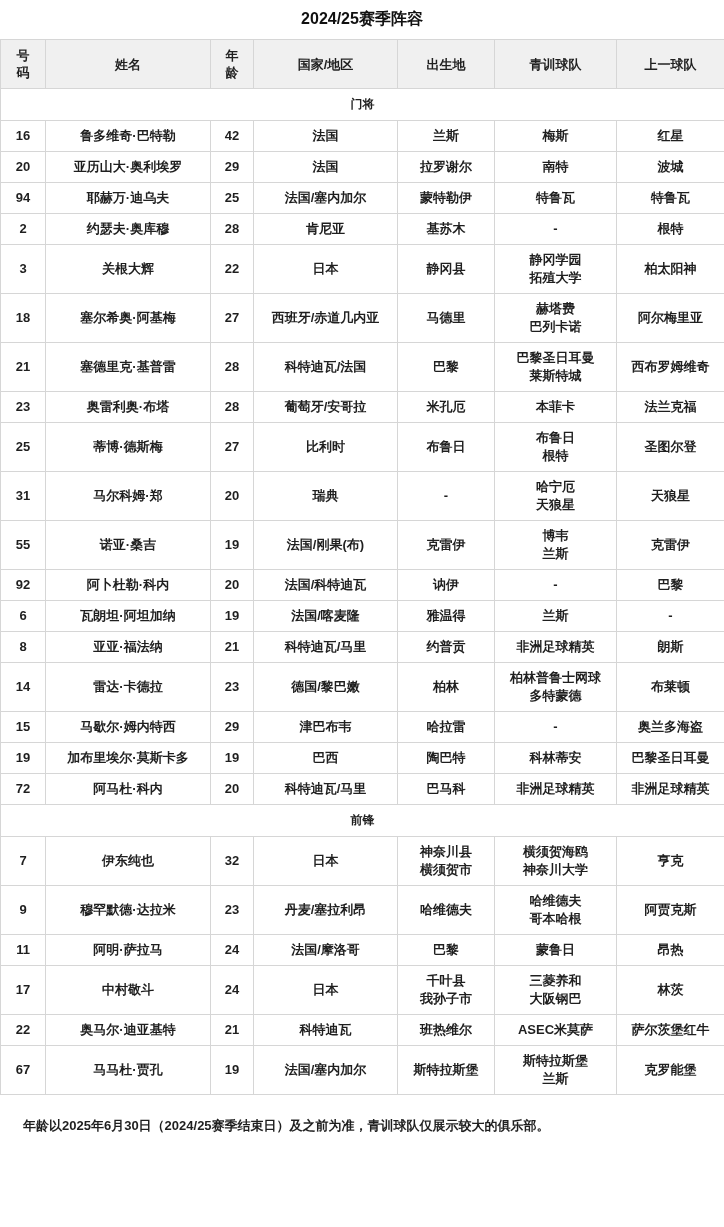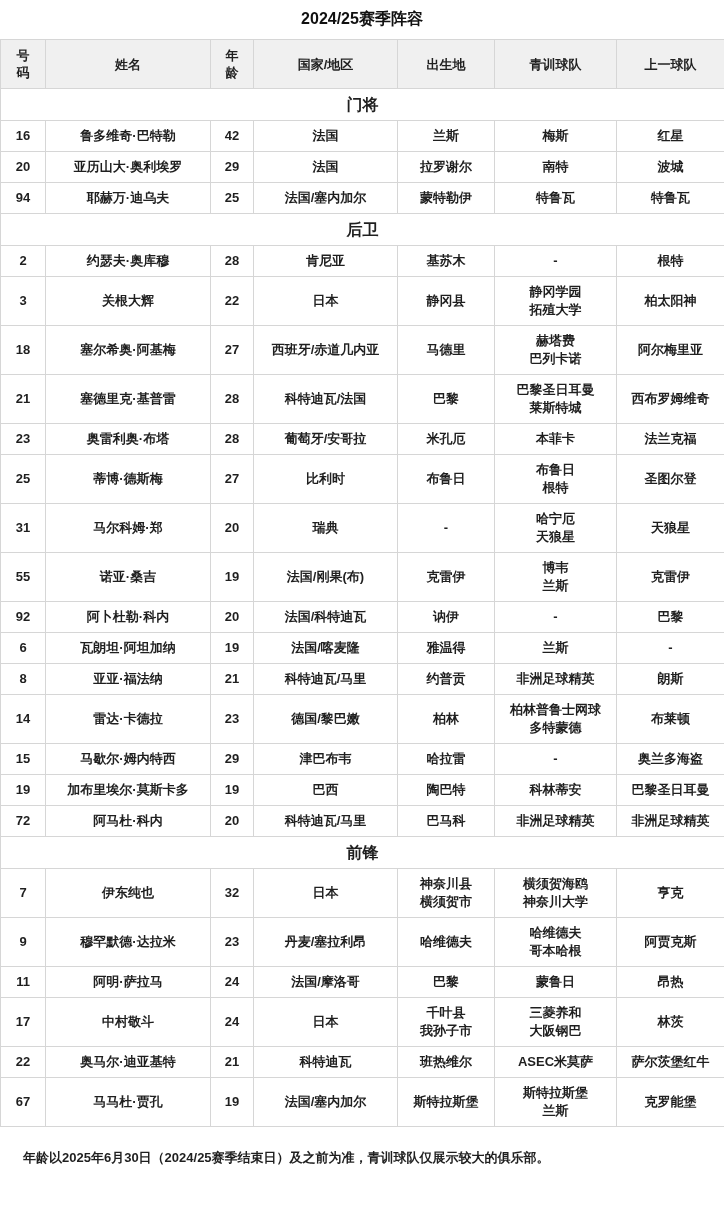--- a/index.html
+++ b/index.html
@@ -46,21 +46,21 @@
     padding: 7px 10px;
     color: #1f1f1f;
   }
   table.squad td {
     font-size: 13px;
     line-height: 18px;
     padding: 6px 2px;
     background: #ffffff;
   }
   tr.section-row td {
-    font-size: 16px;
+    font-size: 12px;
     line-height: 17px;
     padding: 7px 20px;
     background: #ffffff;
   }
   td .line {
     line-height: 18px;
   }
   .footnote {
     margin: 22px 12px 0 23px;
     font-size: 13px;
@@ -120,23 +120,20 @@
         </tr>
         <tr>
           <td>94</td>
           <td>耶赫万·迪乌夫</td>
           <td>25</td>
           <td>法国/塞内加尔</td>
           <td>蒙特勒伊</td>
           <td>特鲁瓦</td>
           <td>特鲁瓦</td>
         </tr>
-        <tr class="section-row">
-          <td colspan="7">后卫</td>
-        </tr>
         <tr>
           <td>2</td>
           <td>约瑟夫·奥库穆</td>
           <td>28</td>
           <td>肯尼亚</td>
           <td>基苏木</td>
           <td>-</td>
           <td>根特</td>
         </tr>
         <tr>

